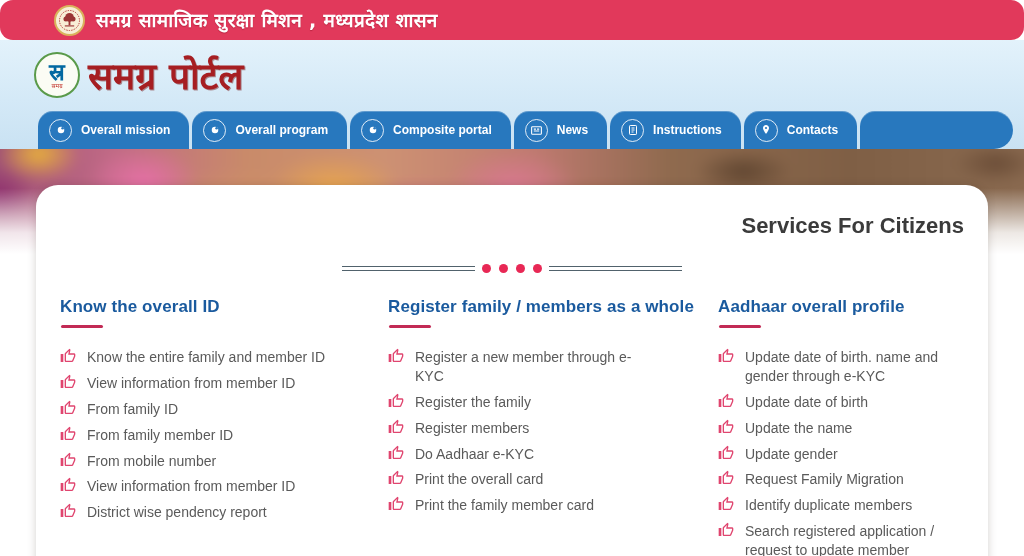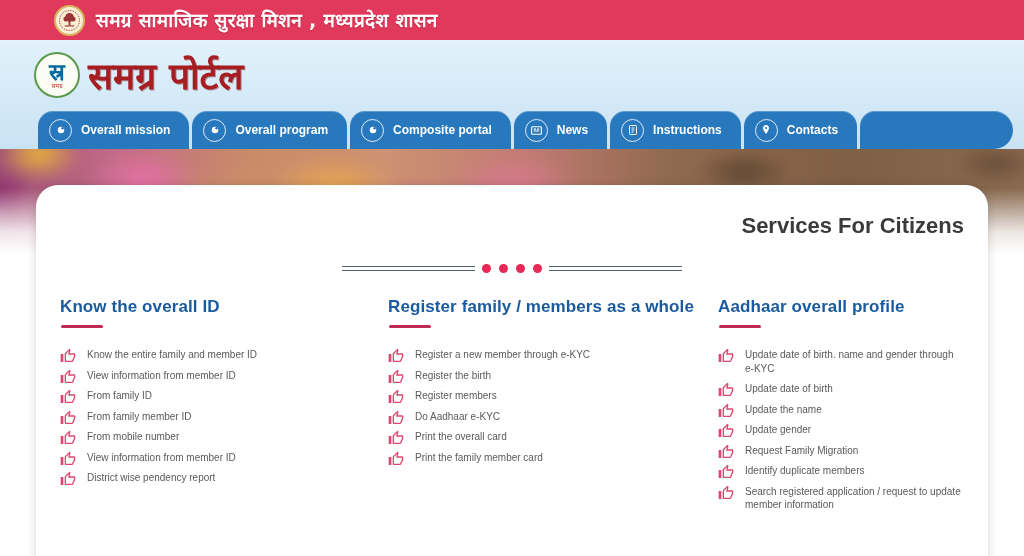--- a/index.html
+++ b/index.html
@@ -7,21 +7,21 @@
     --accent-crimson:#c22a55; --icon-pink:#e0456f; --dot-pink:#e82855;
     --link-gray:#5a5a5a; --title-dark:#3b3b3b; --portal-title-red:#a61e22;
   }
   *{box-sizing:border-box; margin:0; padding:0;}
   html,body{width:1024px; height:556px;}
   body{font-family:"Liberation Sans","DejaVu Sans",sans-serif; background:#fff; overflow:hidden;}
   .page{position:relative; width:1024px; height:556px; overflow:hidden; background:#fff;}
 
   
   .topbar{position:absolute; left:0; top:0; width:100%; height:40px;
-    background:var(--top-bar-bg); display:flex; align-items:center; gap:11px; padding-left:54px; z-index:5;}
+    background:var(--top-bar-bg); display:flex; align-items:center; gap:11px; padding-left:54px; z-index:5;border-radius:13px;}
   .emblem{width:31px; height:31px; border-radius:50%; background:#f8eed6;
     border:2px solid #d9b35c; display:flex; align-items:center; justify-content:center; flex:none;}
   .topbar-title{color:#fff; font-weight:bold; font-size:19px; font-family:"DejaVu Sans",sans-serif;
     text-shadow:0 1px 1px rgba(120,0,20,.35); letter-spacing:.3px;}
 
   
   .header{position:absolute; left:0; top:40px; width:100%; height:109px;
     background:linear-gradient(to bottom,#e3f2fb 0%,#d4e9f7 55%,#c9e2f3 100%); z-index:4;}
   .brand{position:absolute; left:34px; top:9px; display:flex; align-items:center; gap:8px; cursor:pointer;}
   .brand-circle{width:46px; height:46px; border-radius:50%; background:#fbfcf4;
@@ -70,21 +70,21 @@
   .page-title{text-align:right; color:var(--title-dark); font-size:22px; font-weight:bold; margin-bottom:25px;}
   .divider{display:flex; justify-content:center; align-items:center; gap:6px; margin-bottom:24px;}
   .dline{width:133px; height:5px; border-top:1.5px solid #51626c; border-bottom:1.5px solid #51626c;}
   .dot{width:9px; height:9px; border-radius:50%; background:var(--dot-pink); margin:0 1px;}
 
   .cols{display:grid; grid-template-columns:328px 330px 1fr;}
   .col-heading{color:var(--heading-blue); font-size:17px; font-weight:bold; letter-spacing:.1px;}
   .hrule{width:42px; height:3px; background:var(--accent-crimson); border-radius:2px; margin:8px 0 20px 1px;}
   .links{list-style:none;}
   .link-item{position:relative; padding-left:27px; margin-bottom:7px;
-    font-size:10px; line-height:1.35; color:var(--link-gray); max-width:268px;}
+    font-size:14px; line-height:1.35; color:var(--link-gray); max-width:268px;}
   .thumb{position:absolute; left:0; top:0; width:16px; height:16px;}
   .thumb svg{width:16px; height:16px; fill:var(--icon-pink);}
   .link-text{color:var(--link-gray); text-decoration:none; cursor:pointer;}
 </style>
 </head>
 <body>
 
 <div class="page">
 
   <header class="topbar">
@@ -271,21 +271,21 @@
               </span>
               <a class="link-text">Register a new member through e-KYC</a>
             </li>
 
             <li class="link-item">
               <span class="thumb">
                 <svg viewBox="0 0 24 24">
                   <path d="M1 21h4V9H1v12zm22-11c0-1.1-.9-2-2-2h-6.31l.95-4.57.03-.32c0-.41-.17-.79-.44-1.06L14.17 1 7.58 7.59C7.22 7.95 7 8.45 7 9v10c0 1.1.9 2 2 2h9c.83 0 1.54-.5 1.84-1.22l3.02-7.05c.09-.23.14-.47.14-.73v-2zm-2 2-3 7H9V9l4.34-4.34L12.23 10H21v2z"></path>
                 </svg>
               </span>
-              <a class="link-text">Register the birth</a>
+              <a class="link-text">Register the family</a>
             </li>
 
             <li class="link-item">
               <span class="thumb">
                 <svg viewBox="0 0 24 24">
                   <path d="M1 21h4V9H1v12zm22-11c0-1.1-.9-2-2-2h-6.31l.95-4.57.03-.32c0-.41-.17-.79-.44-1.06L14.17 1 7.58 7.59C7.22 7.95 7 8.45 7 9v10c0 1.1.9 2 2 2h9c.83 0 1.54-.5 1.84-1.22l3.02-7.05c.09-.23.14-.47.14-.73v-2zm-2 2-3 7H9V9l4.34-4.34L12.23 10H21v2z"></path>
                 </svg>
               </span>
               <a class="link-text">Register members</a>
             </li>

